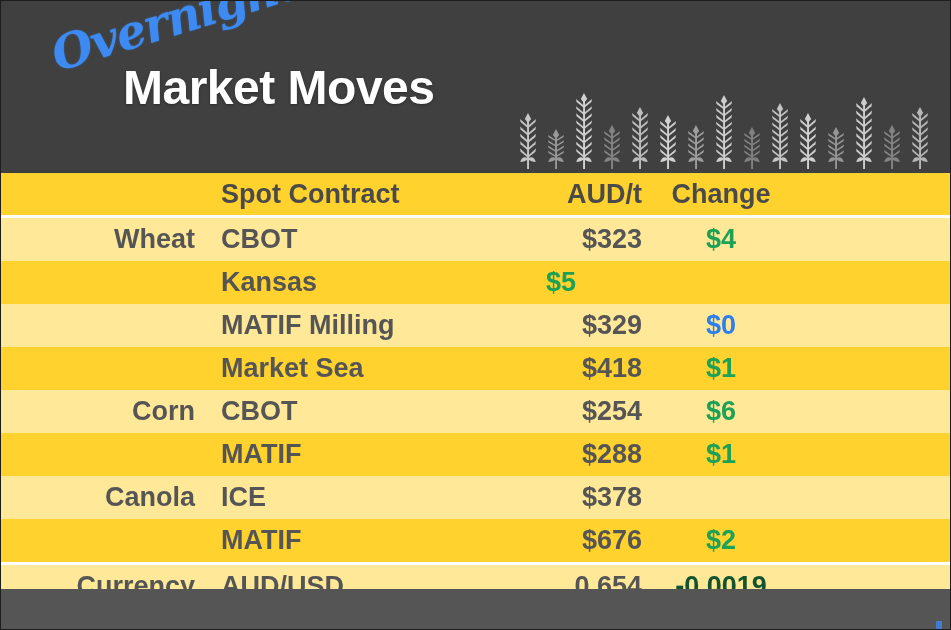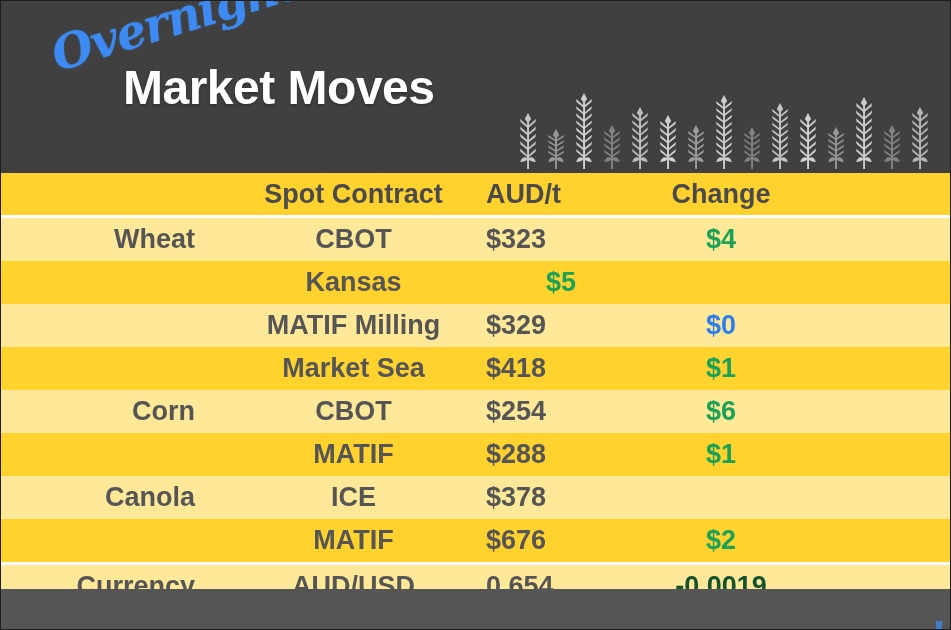--- a/index.html
+++ b/index.html
@@ -61,22 +61,22 @@
   .row {
     display:flex; align-items:center;
     height:43px; width:951px;
   }
   .row.gold   { background:#FFD22E; }
   .row.pale   { background:#FFE999; }
   .row.header { background:#FFD22E; height:42px; }
   .sep-white  { height:3px; background:#ffffff; width:951px; }
 
   .c-cat   { width:200px; text-align:right; padding-right:6px; }
-  .c-spot  { width:285px; text-align:center;  padding-left:20px; }
-  .c-aud   { width:160px; text-align:left; padding-right:4px; }
+  .c-spot  { width:285px; text-align:left;  padding-left:20px; }
+  .c-aud   { width:160px; text-align:right; padding-right:4px; }
   .c-chg   { width:150px; text-align:center; }
   .c-pad   { flex:1; }
 
   .row.header .c-cat,
   .row.header .c-spot,
   .row.header .c-aud,
   .row.header .c-chg {
     font-size:27px; font-weight:700; color:#4a4a4a;
   }
   .row .c-cat, .row .c-spot, .row .c-aud {

